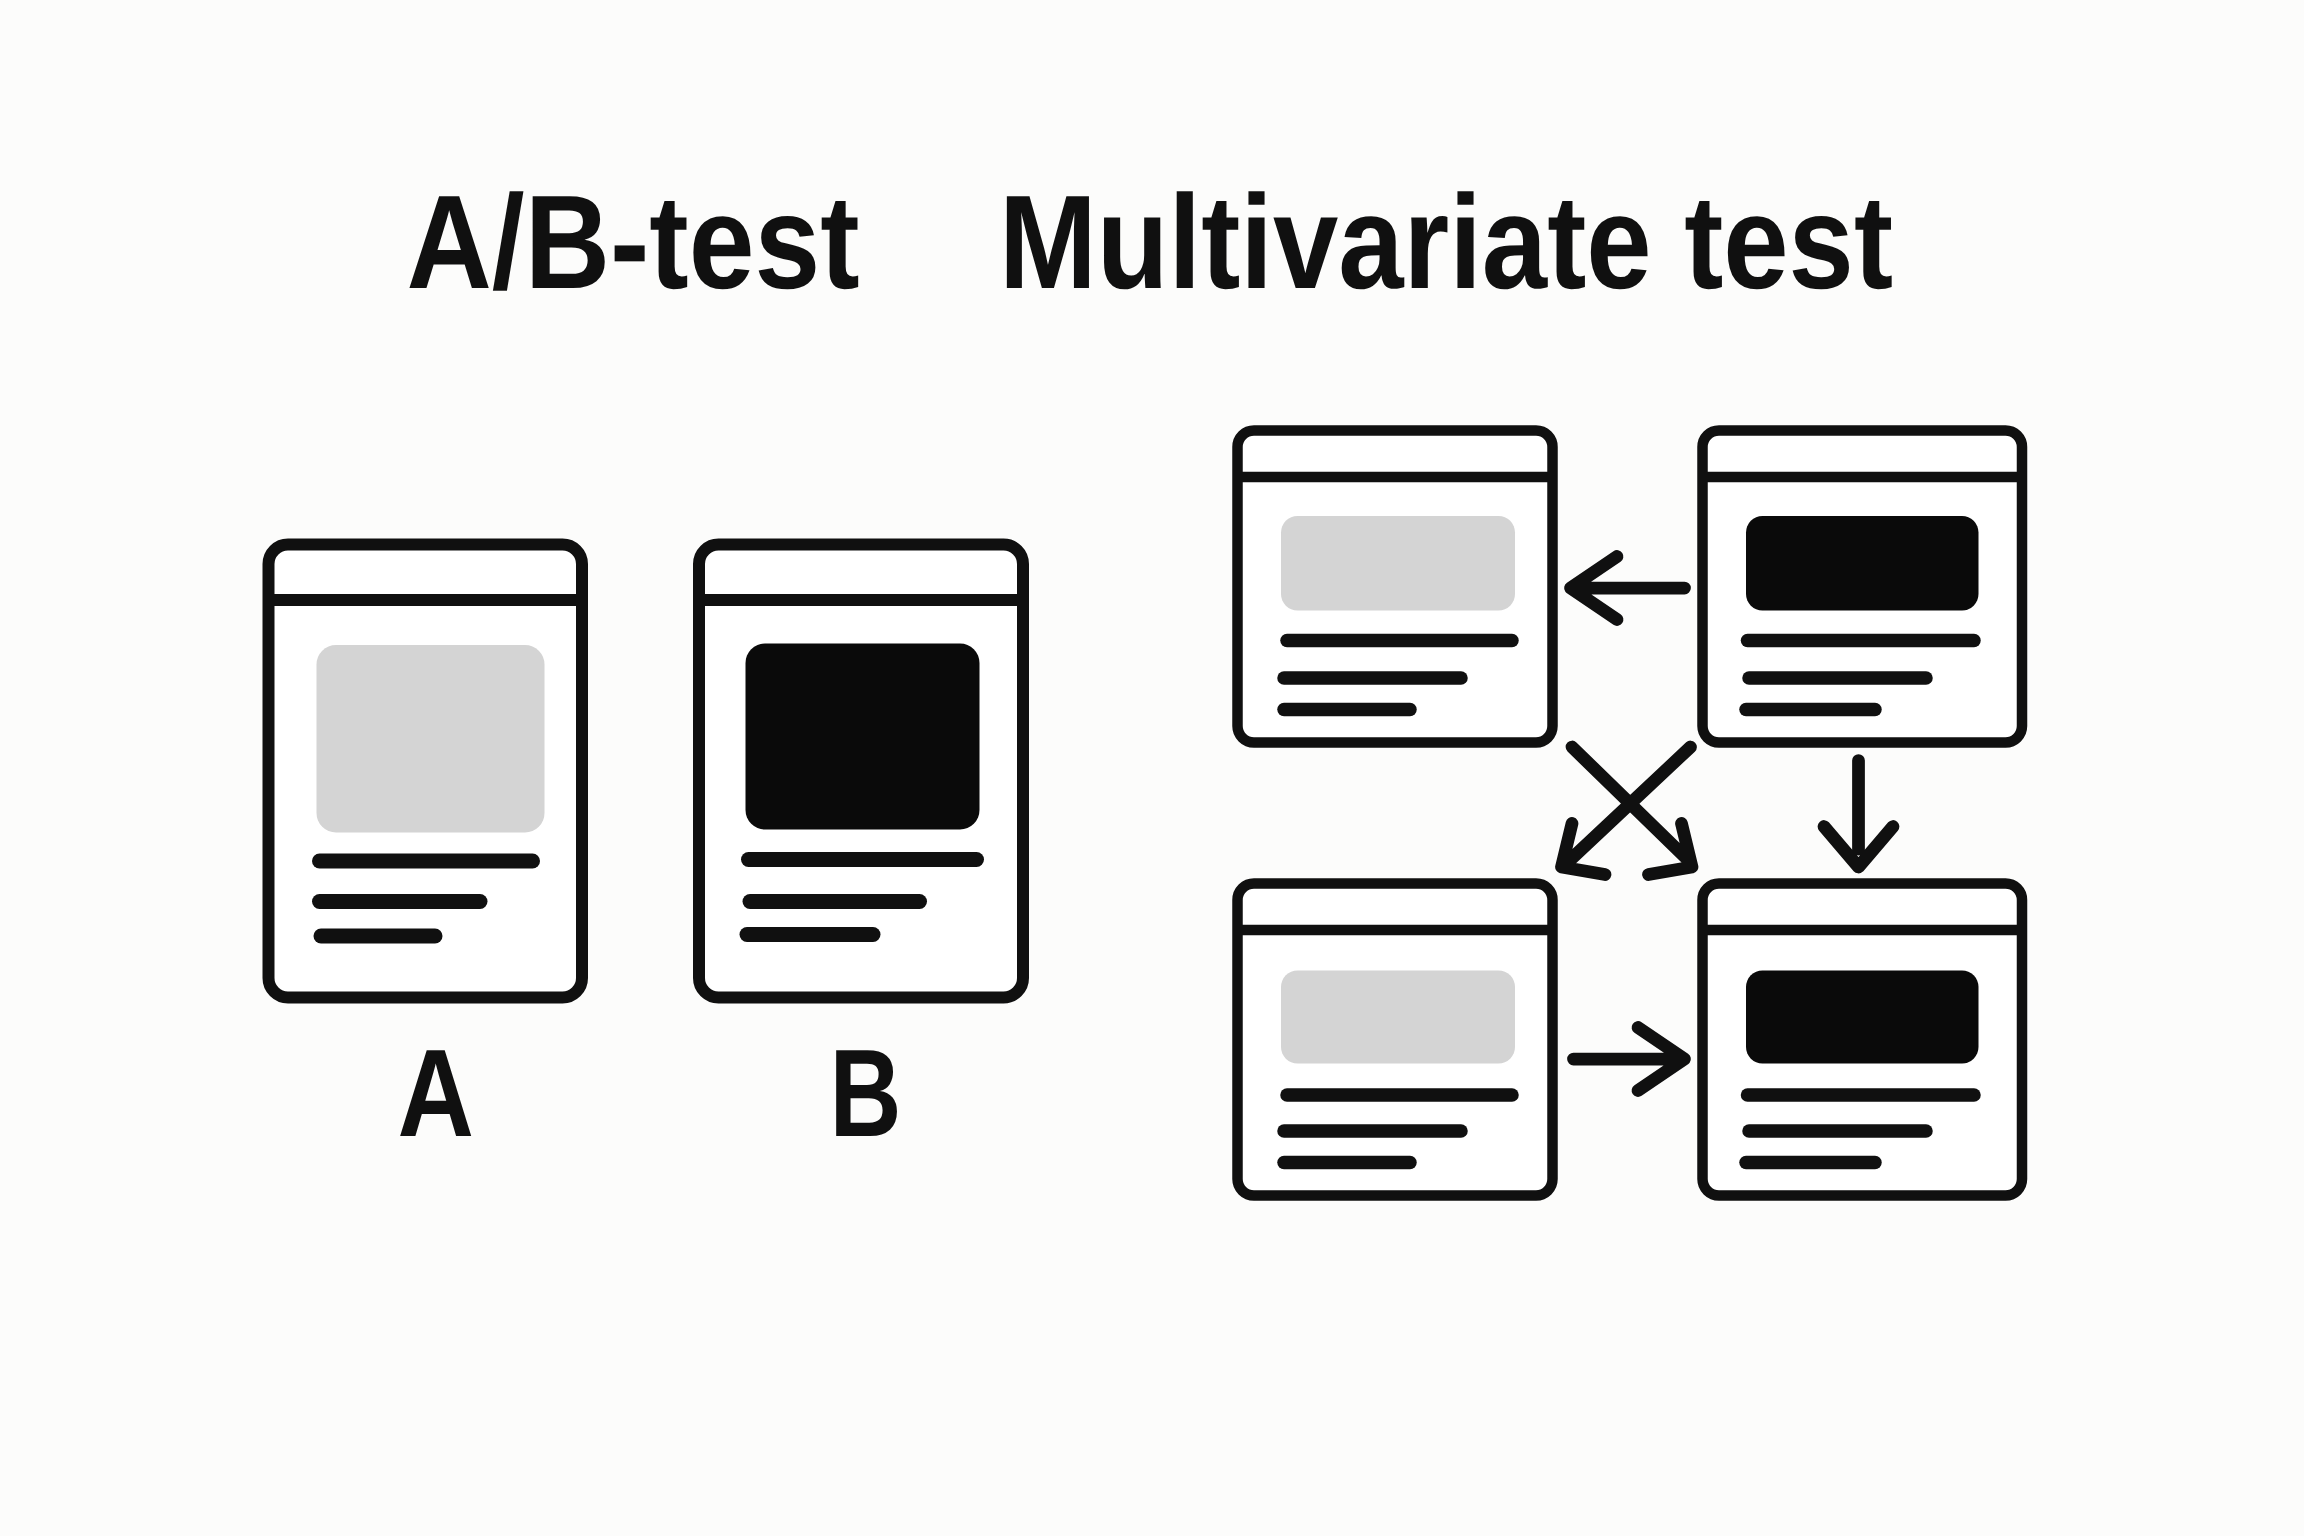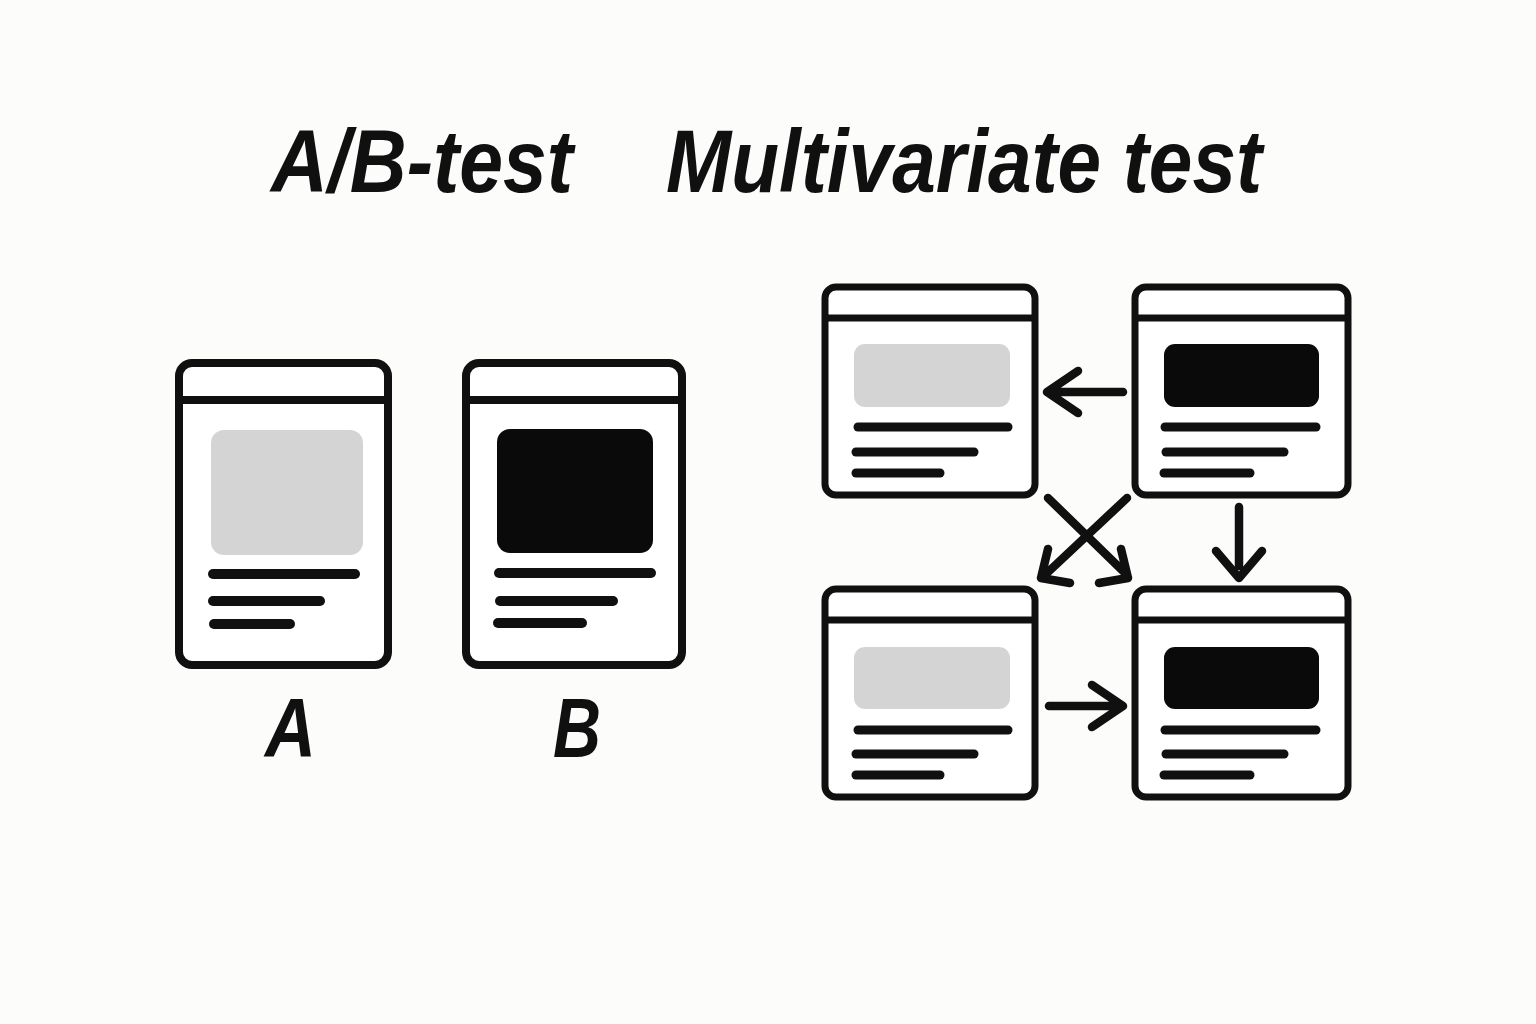--- a/index.html
+++ b/index.html
@@ -9,21 +9,20 @@
   body {
     width: 1536px;
     height: 1024px;
     background: var(--background, #fcfcfb);
     overflow: hidden;
   }
   .stage {
     position: relative;
     width: 1536px;
     height: 1024px;
-    font-style: italic;
   }
   svg {
     display: block;
   }
   text {
     font-family: "Liberation Sans", sans-serif;
     font-weight: 700;
     fill: var(--ink, #101010);
   }
   .frame {

